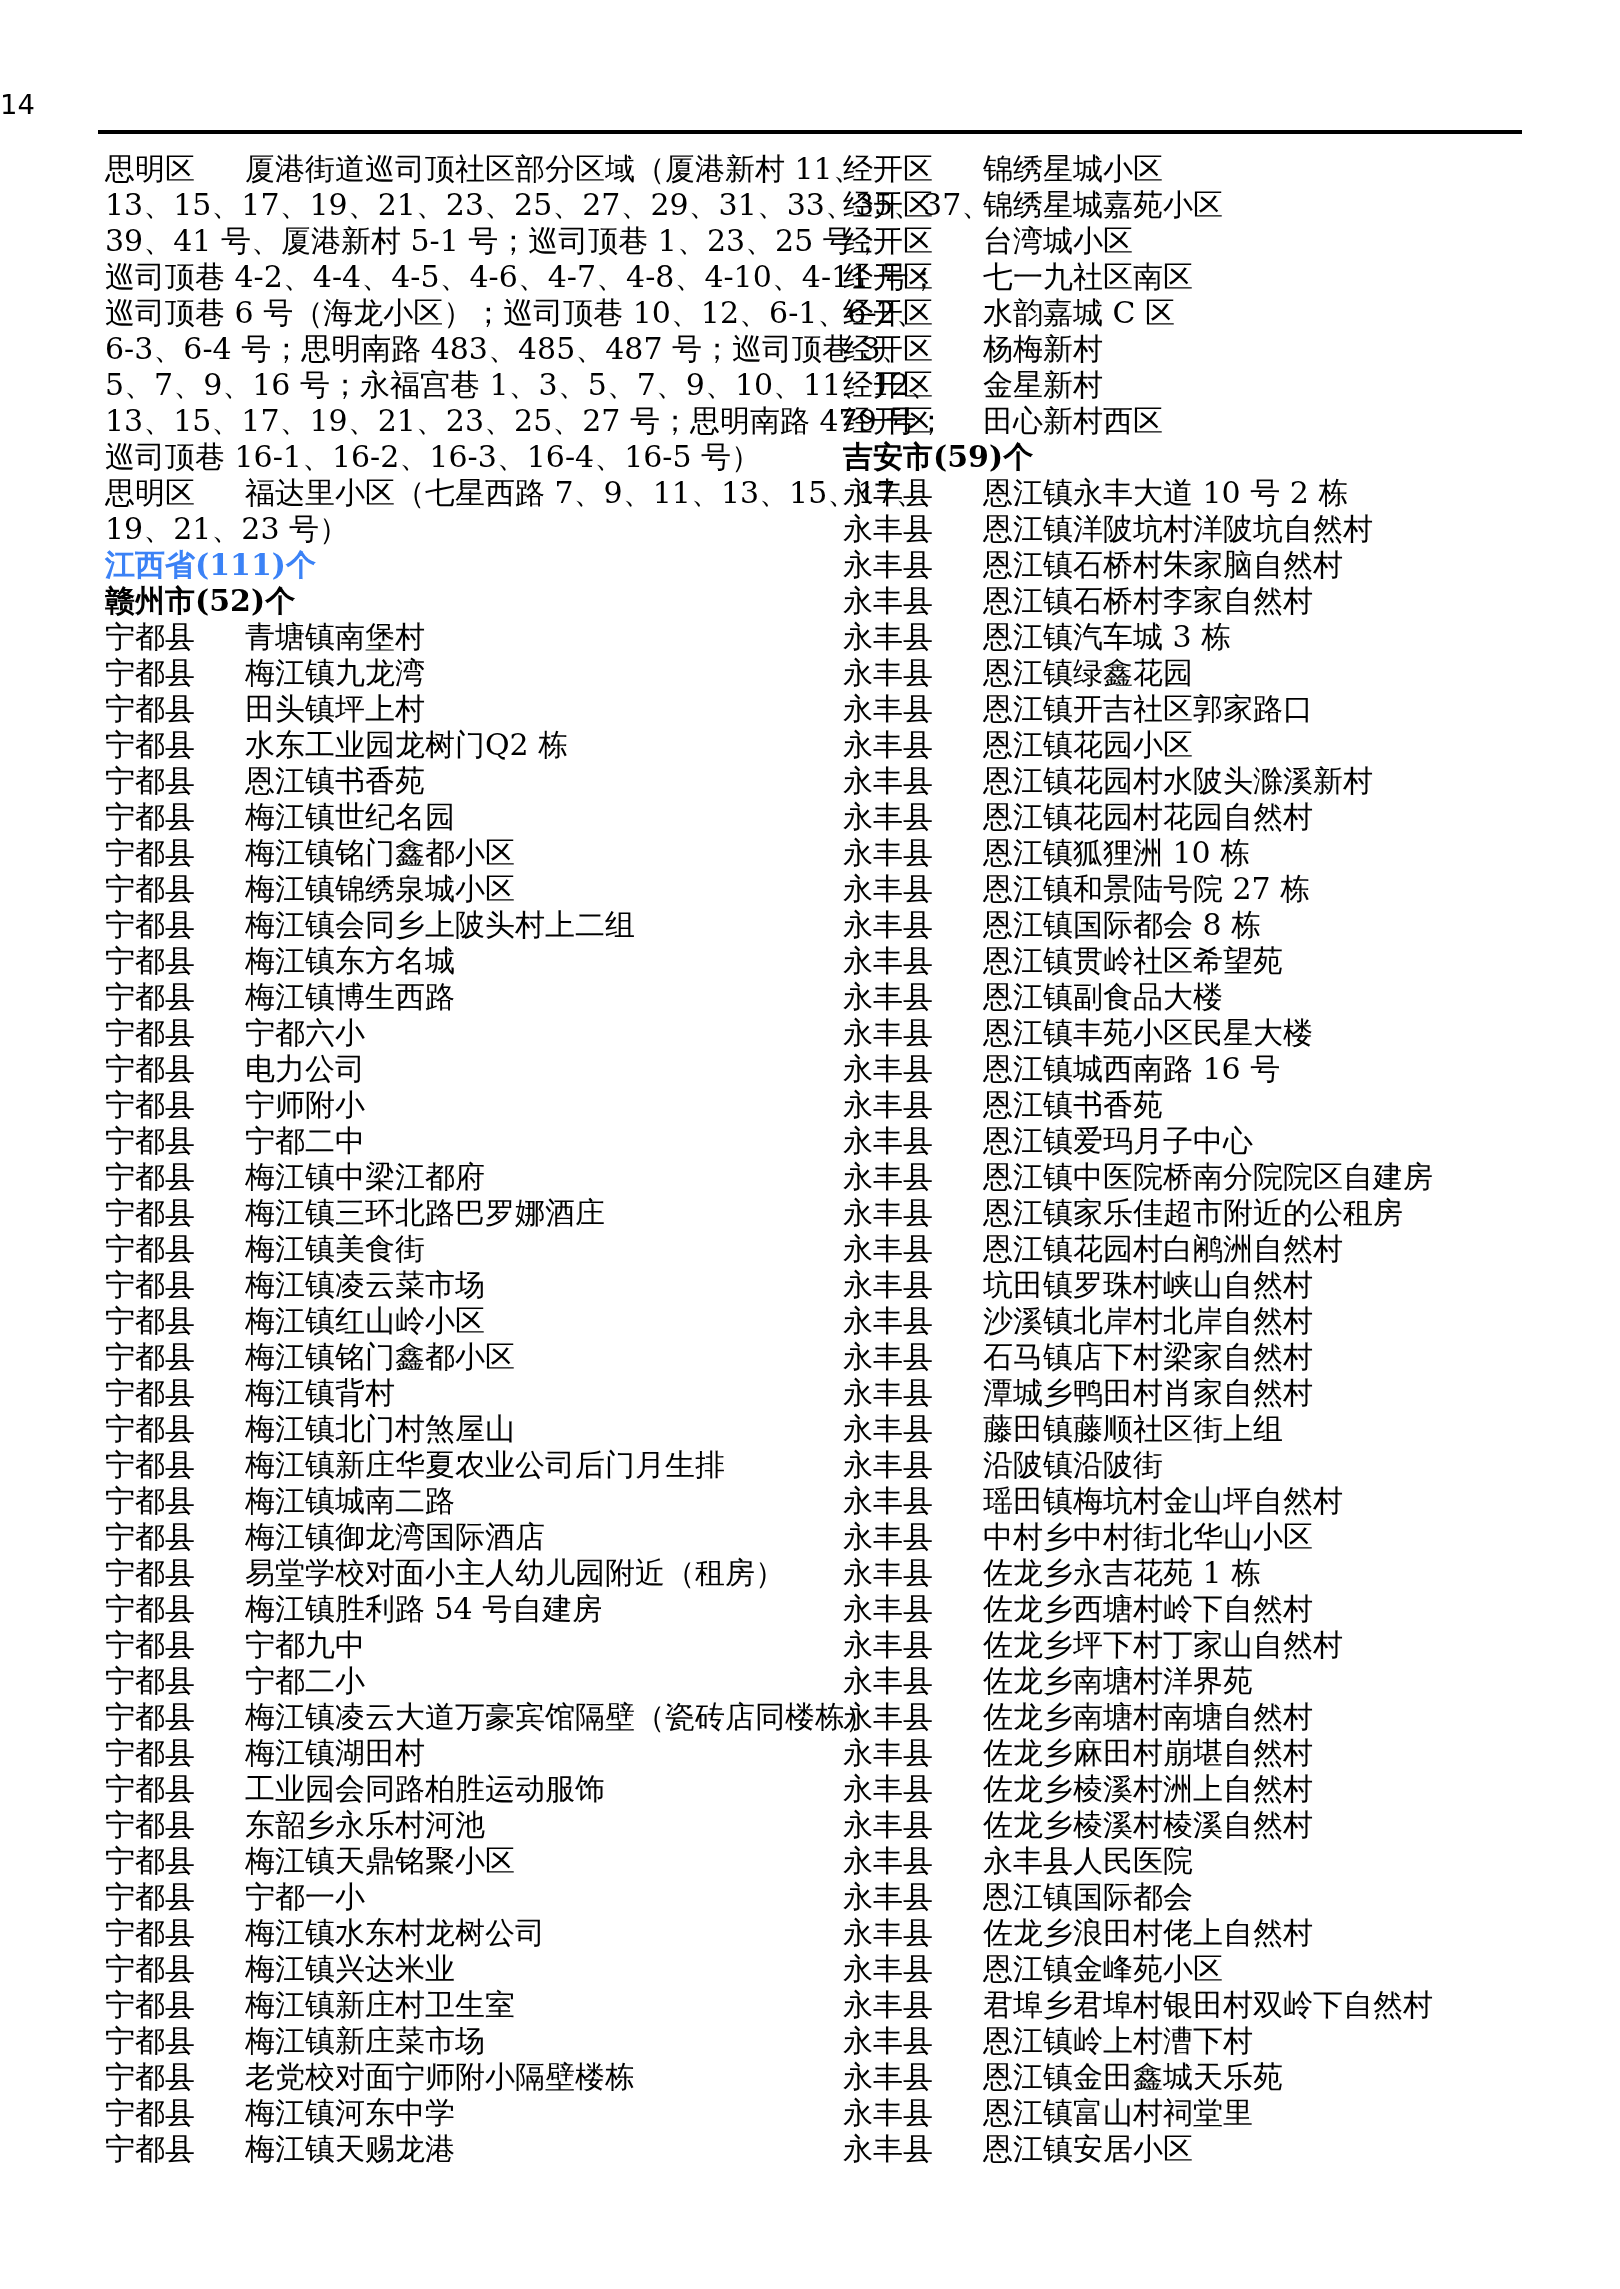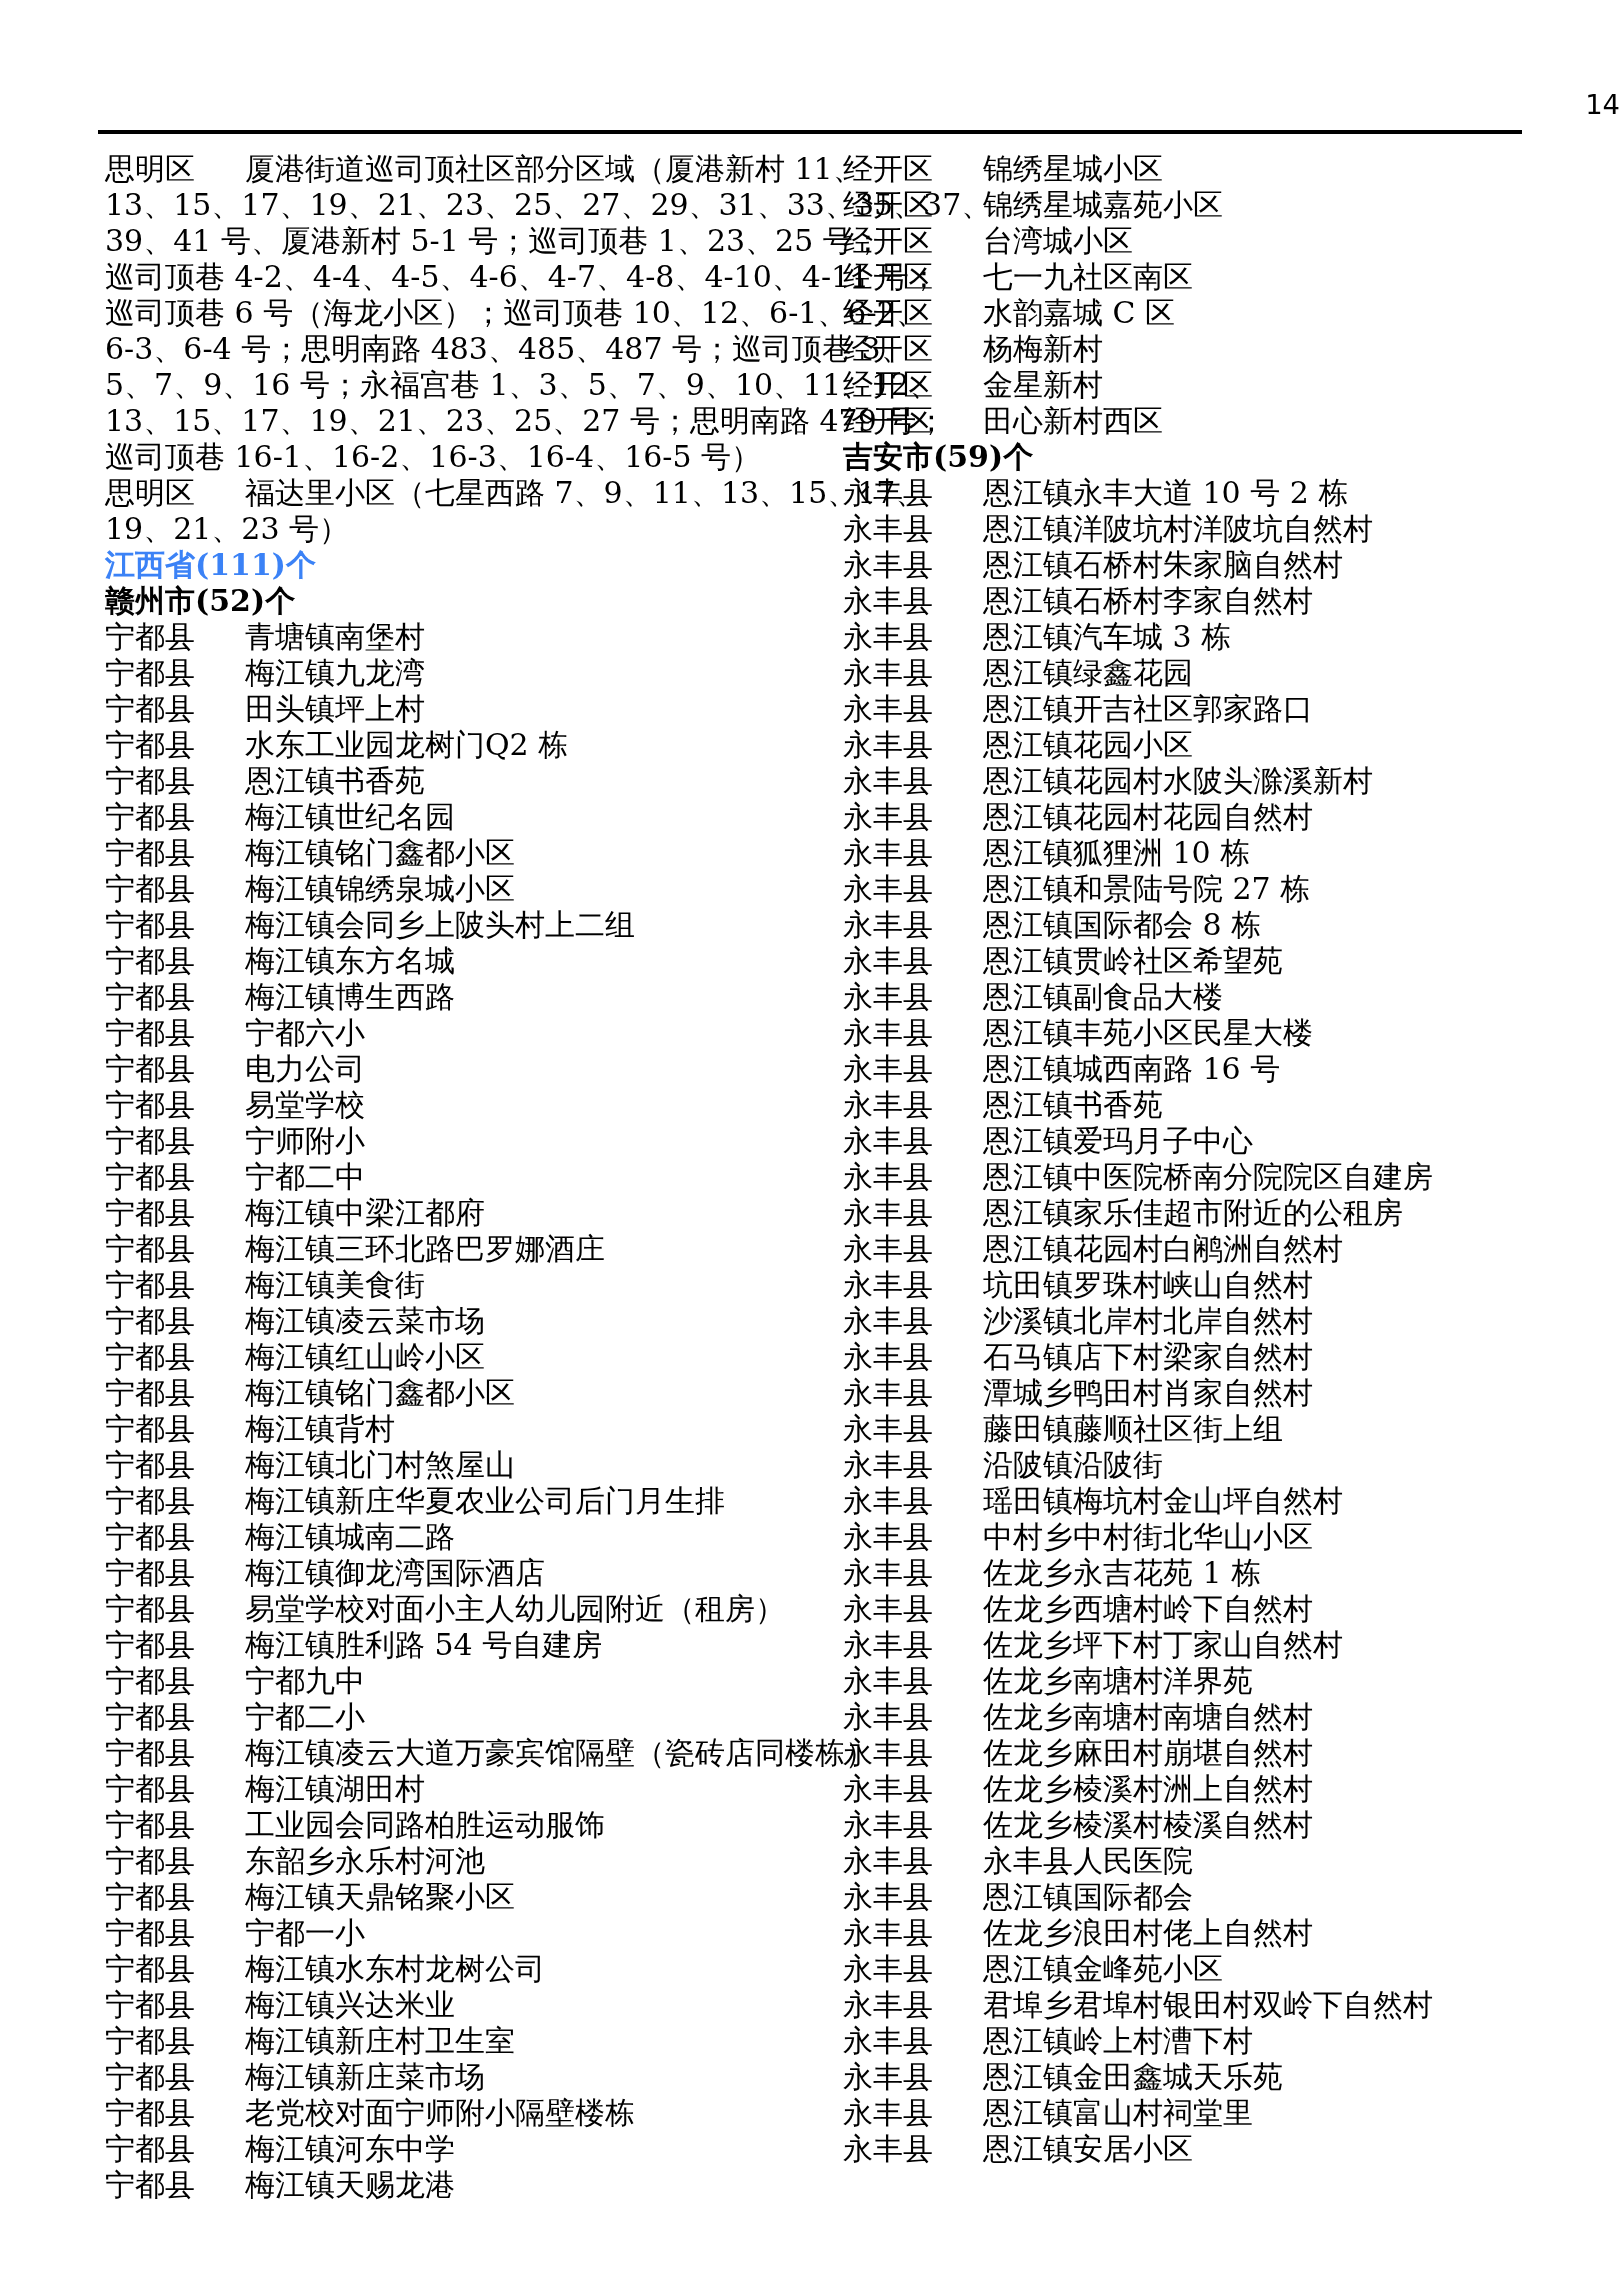--- a/index.html
+++ b/index.html
@@ -10,21 +10,21 @@
     background:#ffffff;
     font-family:"DejaVu Serif","Liberation Serif",serif;
     color:#000000;
     overflow:hidden;
   }
   .page-number{
     position:absolute;
     top:90px;
     left:0;
     width:100%;
-    text-align:right;
+    text-align:left;
     font-size:27.4px;
     line-height:29px;
     font-family:"DejaVu Sans","Liberation Sans",sans-serif;
   }
   .header-rule{
     position:absolute;
     top:130px;
     left:98px;
     width:1424px;
     height:3.9px;
@@ -78,21 +78,20 @@
         <div class="entry"><span class="county">宁都县</span><span>水东工业园龙树门Q2 栋</span></div>
         <div class="entry"><span class="county">宁都县</span><span>恩江镇书香苑</span></div>
         <div class="entry"><span class="county">宁都县</span><span>梅江镇世纪名园</span></div>
         <div class="entry"><span class="county">宁都县</span><span>梅江镇铭门鑫都小区</span></div>
         <div class="entry"><span class="county">宁都县</span><span>梅江镇锦绣泉城小区</span></div>
         <div class="entry"><span class="county">宁都县</span><span>梅江镇会同乡上陂头村上二组</span></div>
         <div class="entry"><span class="county">宁都县</span><span>梅江镇东方名城</span></div>
         <div class="entry"><span class="county">宁都县</span><span>梅江镇博生西路</span></div>
         <div class="entry"><span class="county">宁都县</span><span>宁都六小</span></div>
         <div class="entry"><span class="county">宁都县</span><span>电力公司</span></div>
-        <div class="entry"><span class="county">宁都县</span><span>易堂学校</span></div>
         <div class="entry"><span class="county">宁都县</span><span>宁师附小</span></div>
         <div class="entry"><span class="county">宁都县</span><span>宁都二中</span></div>
         <div class="entry"><span class="county">宁都县</span><span>梅江镇中梁江都府</span></div>
         <div class="entry"><span class="county">宁都县</span><span>梅江镇三环北路巴罗娜酒庄</span></div>
         <div class="entry"><span class="county">宁都县</span><span>梅江镇美食街</span></div>
         <div class="entry"><span class="county">宁都县</span><span>梅江镇凌云菜市场</span></div>
         <div class="entry"><span class="county">宁都县</span><span>梅江镇红山岭小区</span></div>
         <div class="entry"><span class="county">宁都县</span><span>梅江镇铭门鑫都小区</span></div>
         <div class="entry"><span class="county">宁都县</span><span>梅江镇背村</span></div>
         <div class="entry"><span class="county">宁都县</span><span>梅江镇北门村煞屋山</span></div>

